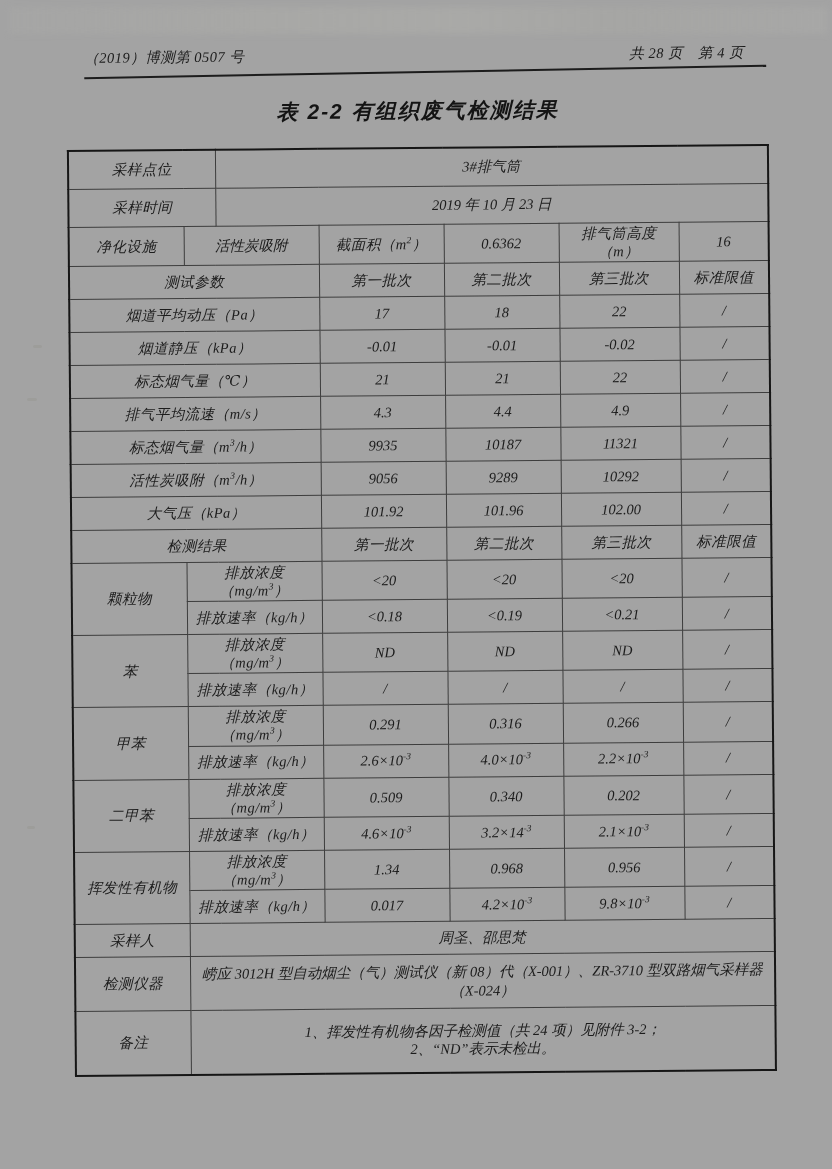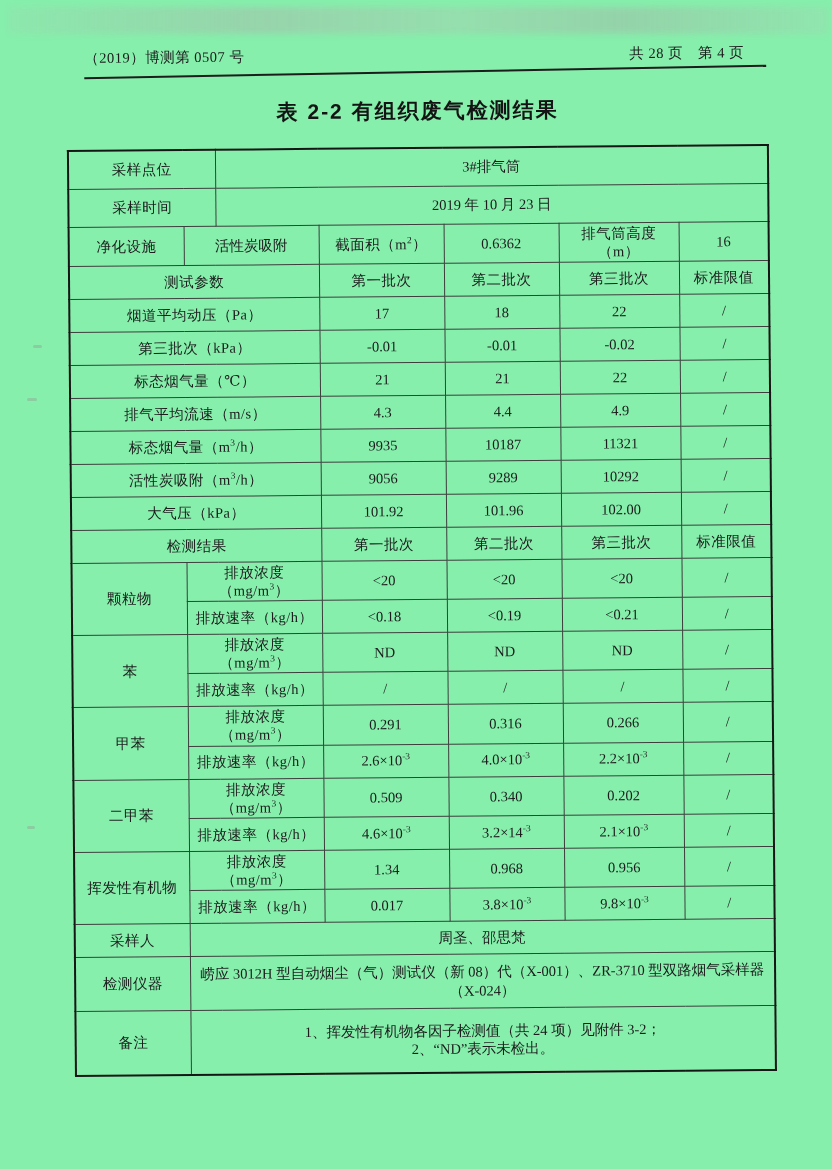--- a/index.html
+++ b/index.html
@@ -1,20 +1,21 @@
 <!DOCTYPE html>
 <html><head>
 <meta charset="utf-8">
 <style>
   html,body { margin:0; padding:0; background:#ffffff; }
   .page {
     position:relative; width:832px; height:1169px;
-    background:#86efac; overflow:hidden;
+    background:#a3a3a3; overflow:hidden;
     font-family:"Liberation Serif","DejaVu Serif",serif;
     color:#1c1c1c;
+    font-style:italic;
   }
   .noise-band {
     position:absolute; top:7px; left:8px; right:4px; height:27px;
     background:linear-gradient(90deg, rgba(185,185,180,0.12), rgba(175,175,170,0.42) 30%, rgba(185,185,178,0.30) 55%, rgba(170,170,165,0.40) 75%, rgba(190,190,185,0.18));
     filter:blur(3px);
   }
   .speck { position:absolute; background:#94948e; opacity:.38; border-radius:2px; filter:blur(.6px); }
   .speck-1 { left:33px; top:345px; width:9px; height:3px; }
   .speck-2 { left:27px; top:398px; width:10px; height:3px; }
   .speck-3 { left:27px; top:826px; width:8px; height:3px; }
@@ -99,21 +100,21 @@
         </tr>
 
         <tr class="r-std">
           <td colspan="3" class="lbl"><span>烟道平均动压（Pa）</span><sup></sup><span></span></td>
           <td>17</td>
           <td>18</td>
           <td>22</td>
           <td>/</td>
         </tr>
         <tr class="r-std">
-          <td colspan="3" class="lbl"><span>第三批次（kPa）</span><sup></sup><span></span></td>
+          <td colspan="3" class="lbl"><span>烟道静压（kPa）</span><sup></sup><span></span></td>
           <td>-0.01</td>
           <td>-0.01</td>
           <td>-0.02</td>
           <td>/</td>
         </tr>
         <tr class="r-std">
           <td colspan="3" class="lbl"><span>标态烟气量（℃）</span><sup></sup><span></span></td>
           <td>21</td>
           <td>21</td>
           <td>22</td>
@@ -224,21 +225,21 @@
           <td rowspan="2" class="lbl">挥发性有机物</td>
           <td colspan="2" class="lbl"><span>排放浓度（mg/m</span><sup>3</sup><span>）</span></td>
           <td>1.34</td>
           <td>0.968</td>
           <td>0.956</td>
           <td>/</td>
         </tr>
         <tr class="r-std">
           <td colspan="2" class="lbl">排放速率（kg/h）</td>
           <td><span>0.017</span><sup></sup></td>
-          <td><span>3.8×10</span><sup>-3</sup></td>
+          <td><span>4.2×10</span><sup>-3</sup></td>
           <td><span>9.8×10</span><sup>-3</sup></td>
           <td>/</td>
         </tr>
 
         <tr class="r-std">
           <td class="lbl">采样人</td>
           <td colspan="6">周圣、邵思梵</td>
         </tr>
         <tr class="r-instr">
           <td class="lbl">检测仪器</td>

